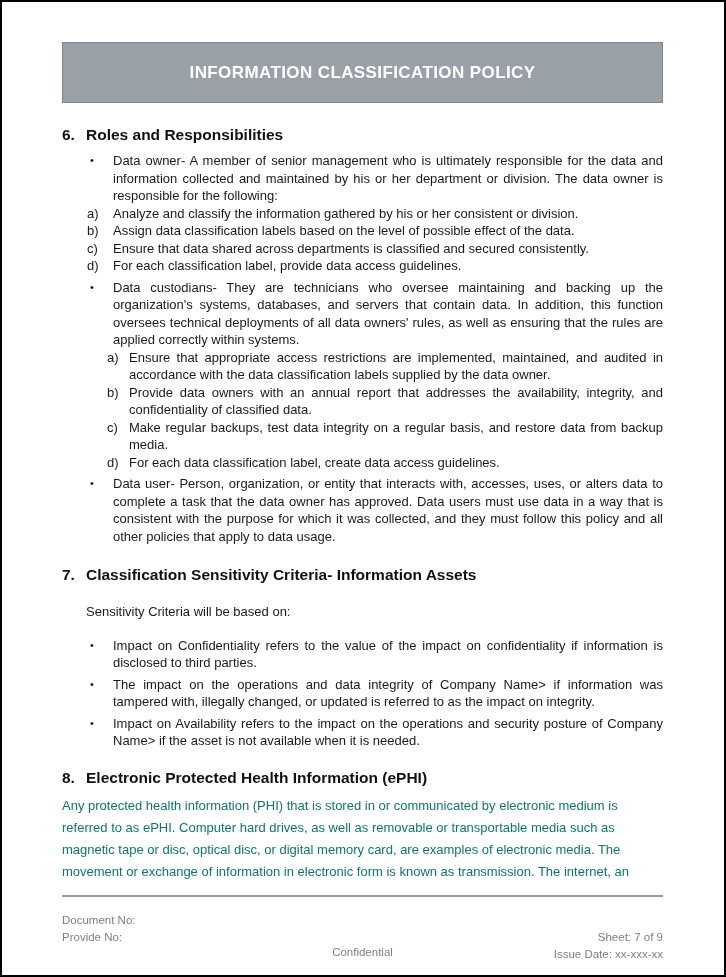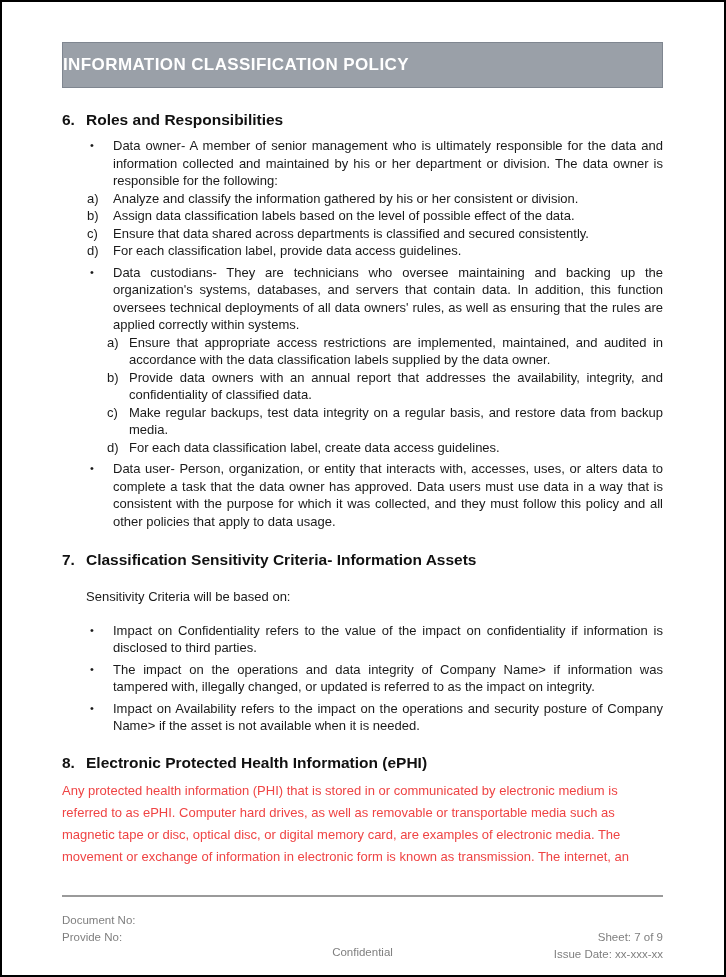--- a/index.html
+++ b/index.html
@@ -8,25 +8,25 @@
     position:relative;
     width:726px;height:977px;
     box-sizing:border-box;
     border:2px solid #000000;
     background:#ffffff;
     overflow:hidden;
   }
   .content{padding:0 61px 0 60px;}
   .banner{
     margin-top:40px;
-    height:46px;
+    height:61px;
     background:#9aa0a8;
     border:1px solid #7f8690;
     box-sizing:border-box;
-    display:flex;align-items:center;
+    display:flex;align-items:center;justify-content:center;
   }
   .banner span{
     color:#ffffff;font-weight:bold;font-size:17px;letter-spacing:0.4px;
   }
   .h{
     display:flex;
     font-weight:bold;font-size:15.5px;line-height:20px;color:#111111;
     margin:0;
   }
   .h .num{width:24px;flex:none;}
@@ -43,21 +43,21 @@
   .b .m{width:23px;font-size:11px;line-height:17.5px;}
   
   .la{padding-left:25px;}
   .la .m{width:26px;}
   
   .la2{padding-left:45px;}
   .la2 .m{width:22px;}
   .first{margin-top:7px;}
   .intro{margin-left:24px;margin-top:18px;}
   .pre-gap{margin-top:16px;}
-  .para{margin-top:7px;font-size:13px;line-height:22px;color:#ef4444;}
+  .para{margin-top:7px;font-size:13px;line-height:22px;color:#0f766e;}
   .footer{
     position:absolute;left:60px;right:61px;top:893px;
     border-top:2px solid #9a9a9a;
     padding-top:7px;
     display:grid;grid-template-columns:1fr auto 1fr;
     font-size:11.5px;line-height:17px;color:#7f7f7f;
   }
   .footer .fl{text-align:left;margin-top:8px;}
   .footer .fc{text-align:left;margin-top:40px;}
   .footer .fr{text-align:right;margin-top:25px;}

